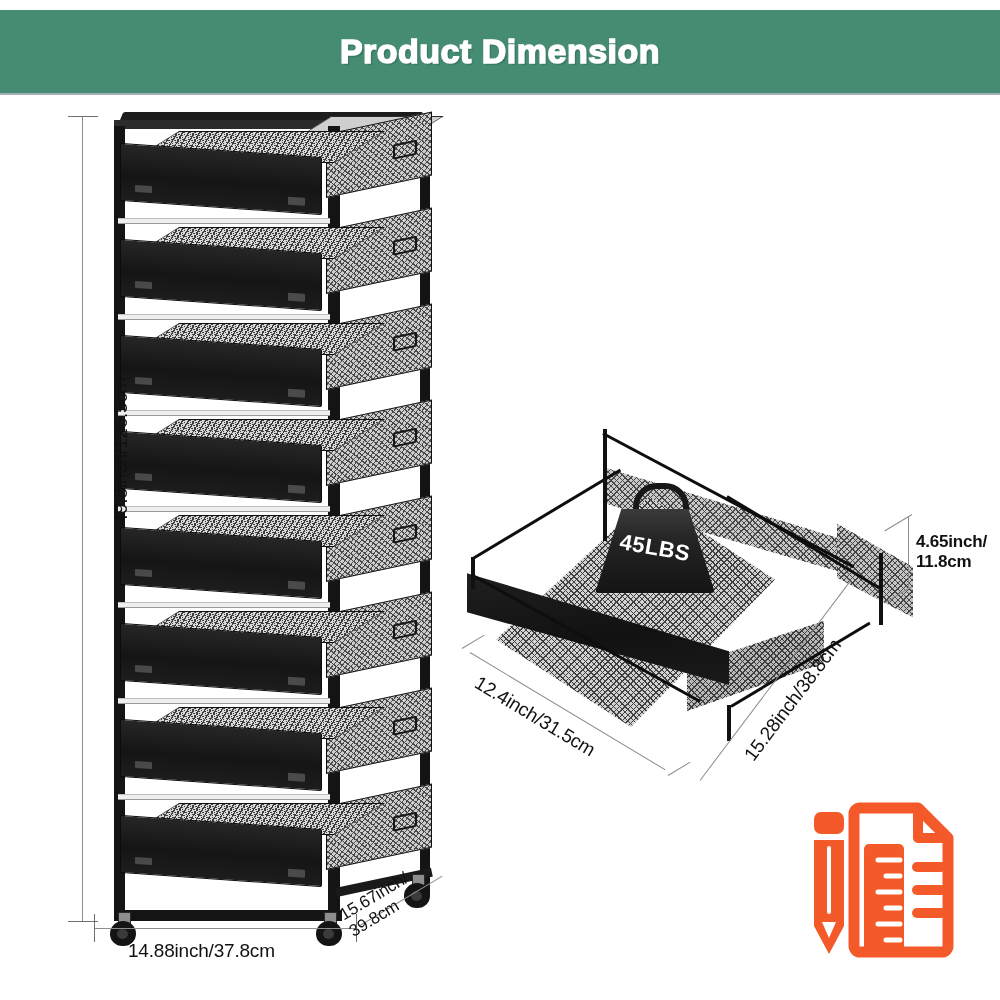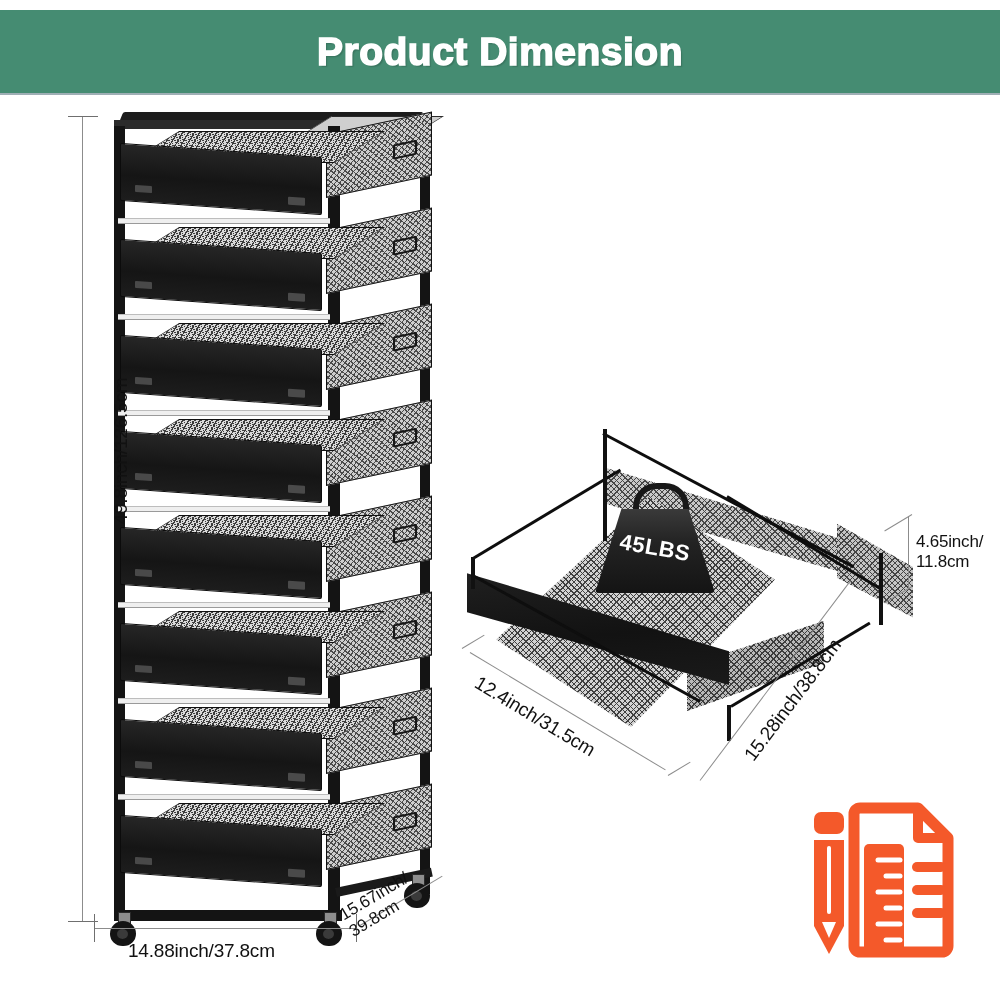--- a/index.html
+++ b/index.html
@@ -12,21 +12,21 @@
   .stage{position:absolute;inset:0;}
 
   
   .banner{
     position:absolute;left:0;top:10px;width:1000px;height:83px;
     background:#458c72;
     display:flex;align-items:center;justify-content:center;
     box-shadow:0 2px 0 rgba(80,110,120,.55);
   }
   .banner-title{
-    font-size:39px;font-weight:bold;color:#ffffff;
+    font-size:34px;font-weight:bold;color:#ffffff;
     letter-spacing:.5px;
     -webkit-text-stroke:1.5px #ffffff;
     text-shadow:
        0 0 0 #fff,
        2px 2px 1px rgba(40,80,65,.35);
     white-space:nowrap;
   }
 
   
   .dimline{position:absolute;background:#8c8c8c;}
@@ -325,21 +325,21 @@
     <div class="weight">
       <div class="handle"></div>
       <div class="body"></div>
       <div class="label">45LBS</div>
     </div>
   </div>
 
   <div class="dimline v" style="left:908px;top:516px;height:72px;"></div>
   <div class="dimline h" style="left:880px;top:514px;width:32px;transform:rotate(-31deg);transform-origin:right center;"></div>
   <div class="dimline h" style="left:880px;top:586px;width:32px;transform:rotate(-31deg);transform-origin:right center;"></div>
-  <div class="dimtext two small" style="left:916px;top:532px;line-height:1.16;"><span>4.65inch/</span><br><span>11.8cm</span></div>
+  <div class="dimtext two small" style="left:916px;top:532px;line-height:1.16;font-weight:bold;"><span>4.65inch/</span><br><span>11.8cm</span></div>
 
   <div class="dimline h" style="left:470px;top:652px;width:228px;transform:rotate(31deg);transform-origin:left center;"></div>
   <div class="dimline h" style="left:462px;top:648px;width:26px;transform:rotate(-31deg);transform-origin:left center;"></div>
   <div class="dimline h" style="left:668px;top:775px;width:26px;transform:rotate(-31deg);transform-origin:left center;"></div>
   <div class="dimtext" style="left:482px;top:672px;transform:rotate(31deg);transform-origin:left top;">12.4inch/31.5cm</div>
 
   <div class="dimline h" style="left:700px;top:780px;width:250px;transform:rotate(-53deg);transform-origin:left center;"></div>
   <div class="dimtext" style="left:740px;top:752px;transform:rotate(-53deg);transform-origin:left top;">15.28inch/38.8cm</div>
 
   <div class="tools">

